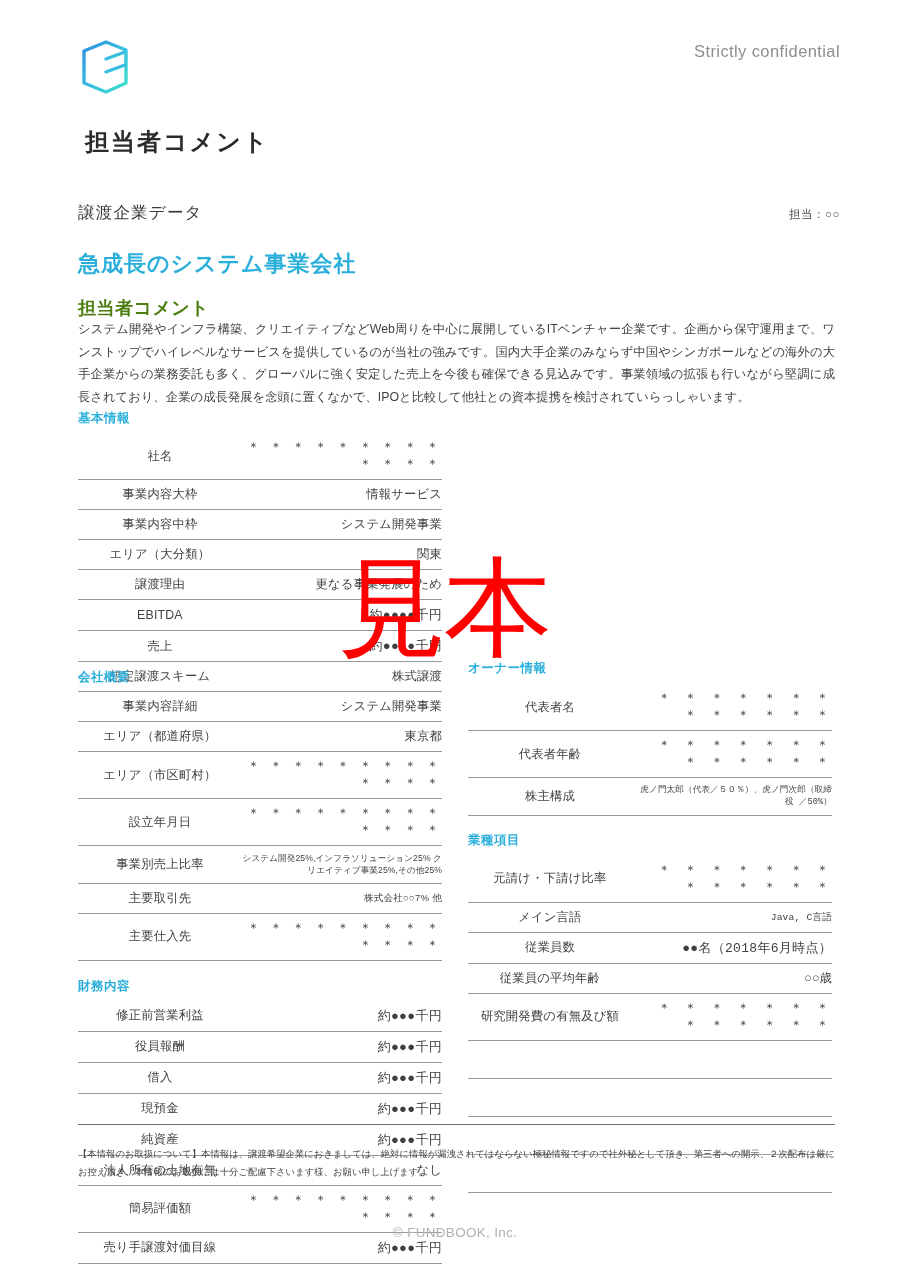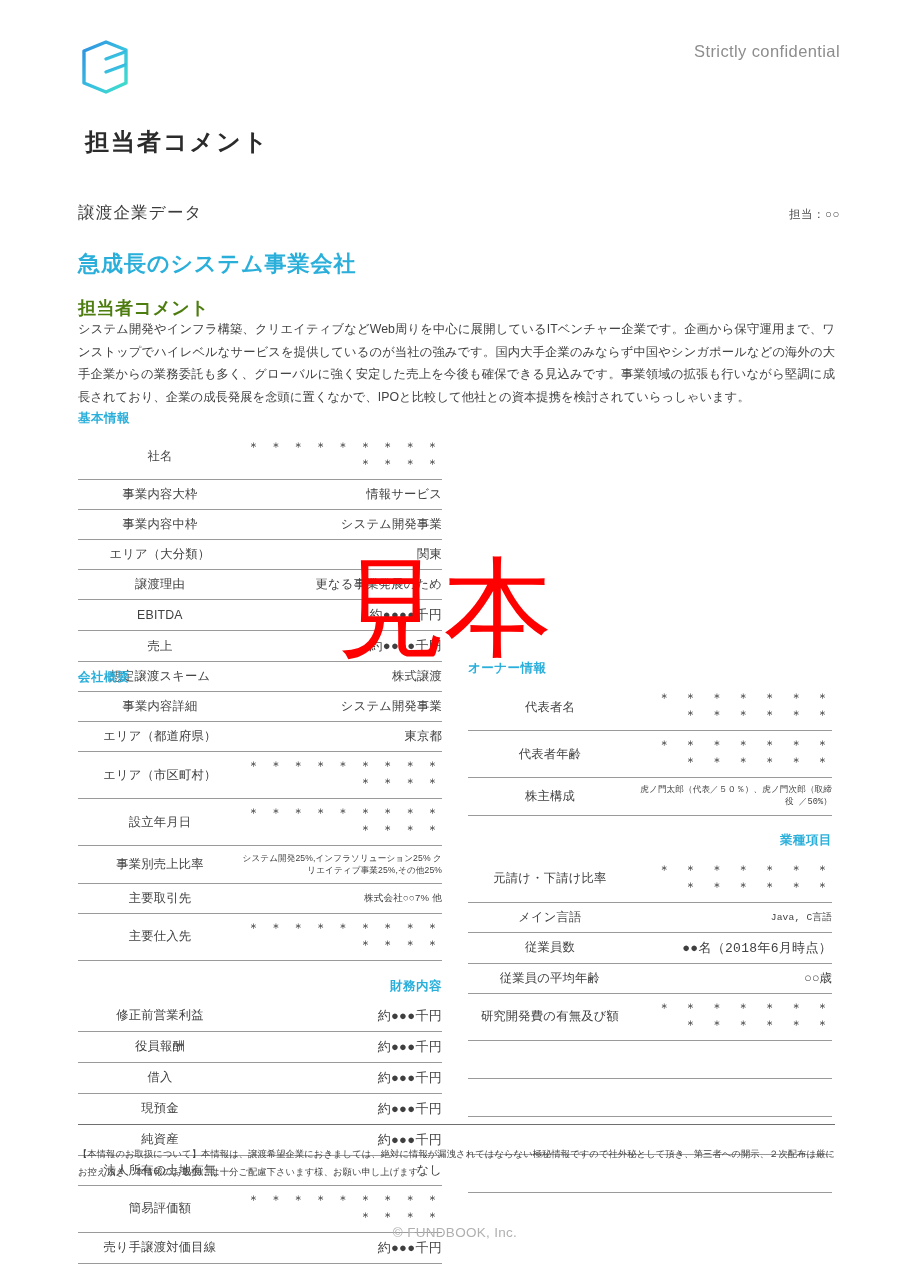--- a/index.html
+++ b/index.html
@@ -116,21 +116,21 @@
   .col-right { left: 468px; top: 656px; width: 364px; font-family: Liberation Mono, monospace; }
 
   .grp-title {
     font-size: 12.5px;
     font-weight: 700;
     color: #2aafdb;
     letter-spacing: 0.5px;
     margin: 0 0 7px 0;
     line-height: 1.2;
   }
-  .grp-title.spaced { margin-top: 18px; text-align: right; }
+  .grp-title.spaced { margin-top: 18px; }
 
   table.kv {
     width: 100%;
     border-collapse: collapse;
     table-layout: fixed;
   }
   table.kv tr { }
   table.kv td {
     border-bottom: 1px solid #9a9a9a;
     padding: 6px 0 6px 0;

